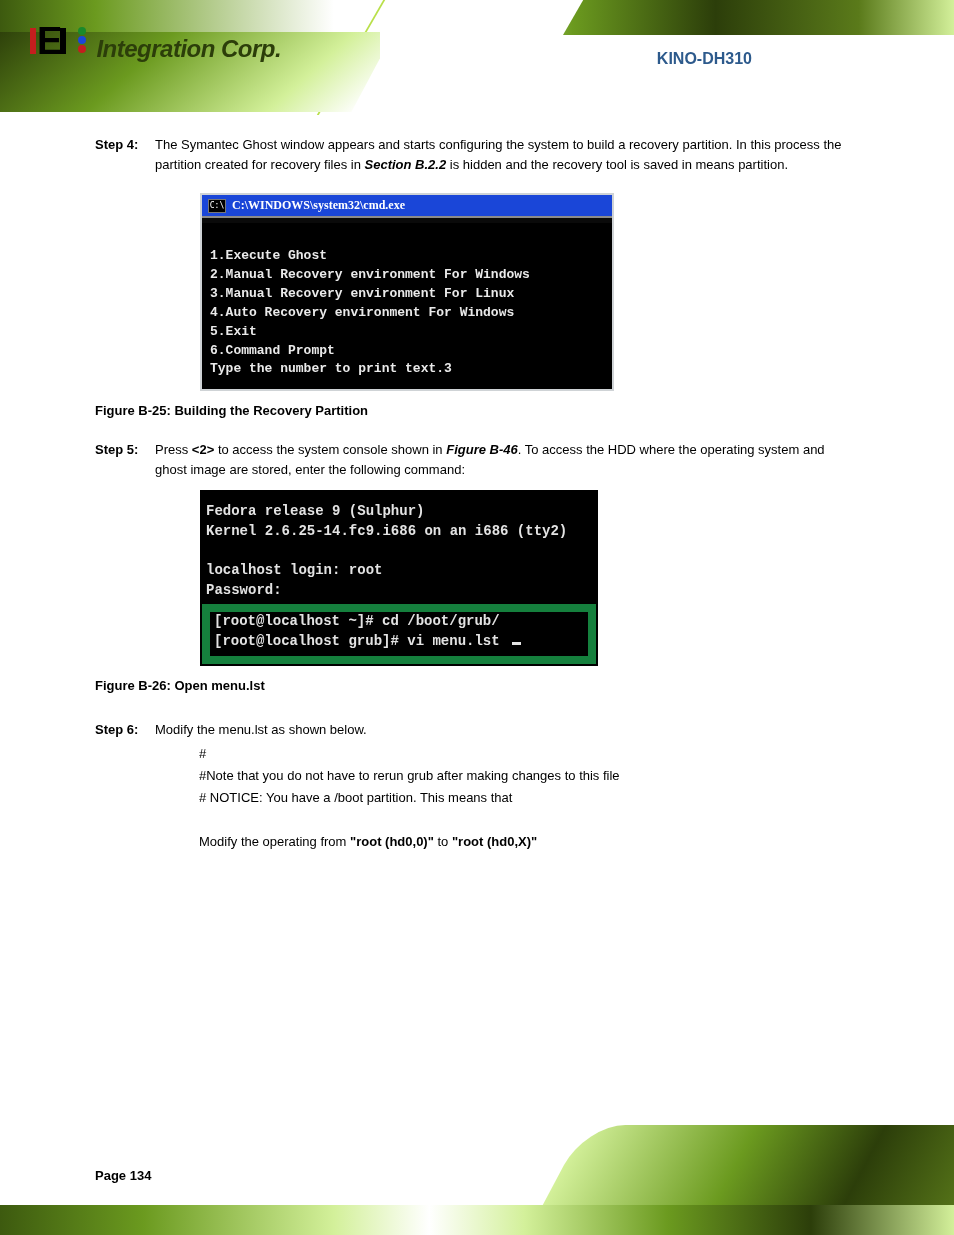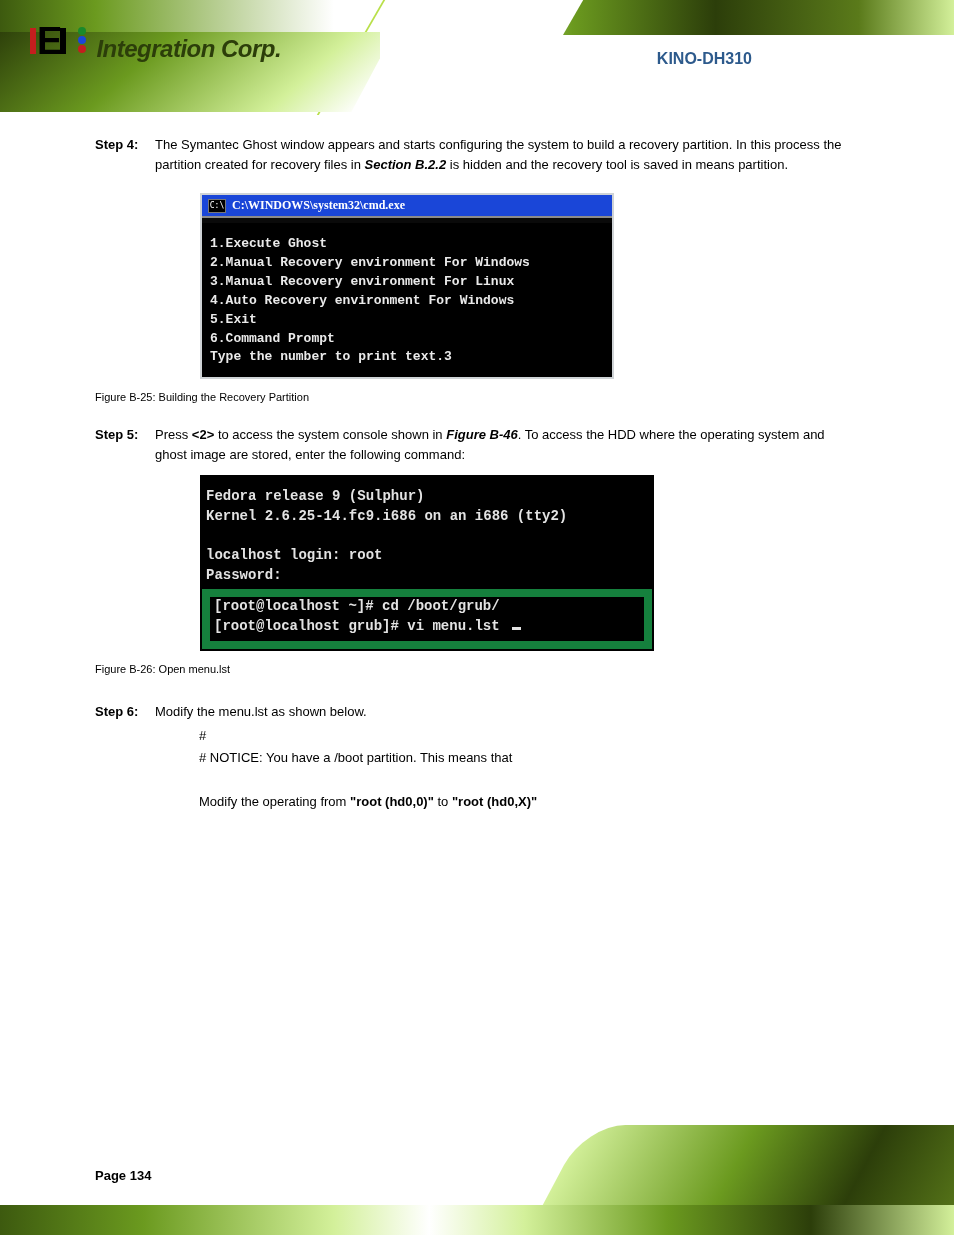--- a/index.html
+++ b/index.html
@@ -76,28 +76,28 @@
     display:flex; align-items:center;
     border-bottom:2px solid #8b8b8b;
   }
   .cmd-icon {
     width:18px;height:14px;background:#000;border:1px solid #777;color:#fff;font-size:8px;
     display:flex;align-items:center;justify-content:center;margin-right:6px;font-family:monospace;
   }
   .cmd-title { color:#fff; font-size:12px; font-weight:700; font-family:"Times New Roman",serif;}
   .cmd-body {
     background:#000; color:#eaeaea; font-family:"Courier New",monospace;
-    font-size:13px; font-weight:700; padding:12px 8px 10px 8px; line-height:1.45;
+    font-size:13px; font-weight:700; padding:24px 8px 10px 8px; line-height:1.45;
     border-top:5px solid #0a0a0a;
     white-space:pre;
   }
-  .caption { font-size:11px; margin:12px 0 22px 0;}
+  .caption { font-size:13px; margin:12px 0 22px 0;font-weight:bold;}
   .screenshot2-wrap {
     margin:10px 12px 10px 105px;
-    width:454px;
+    width:398px;
     background:#000; color:#e3e3e3;
     font-family:"Courier New",monospace; font-size:14px; font-weight:700;
     padding:12px 6px 8px 6px; line-height:1.4;
     white-space:pre;
   }
   .red-box {
     border:8px solid #15803d; margin:4px -4px -6px -4px; padding:0 4px 4px 4px;
   }
   .cursor-b { display:inline-block;width:9px;height:3px;background:#e3e3e3;vertical-align:baseline;margin-left:4px;}
 
@@ -176,20 +176,21 @@
 <span>Password:</span>
 <div class="red-box"><span>[root@localhost ~]# cd /boot/grub/</span>
 <span>[root@localhost grub]# vi menu.lst </span><span class="cursor-b"></span></div></div>
 
   <div class="caption">Figure B-26: Open menu.lst</div>
 
   <div class="step6-block">
     <span class="step-ind">Step 6:</span><span>Modify the menu.lst as shown below.</span>
     <div class="step6-lines">
       <div>#</div>
+      <div>#Note that you do not have to rerun grub after making changes to this file</div>
       <div># NOTICE:  You have a /boot partition.  This means that</div>
     </div>
     <div class="step6-note">
       <span>Modify the operating from </span><span class="boldit">"root (hd0,0)"</span><span> to </span><span class="boldit">"root (hd0,X)"</span>
     </div>
   </div>
 
 </div>
 
 <div class="footer-band">

